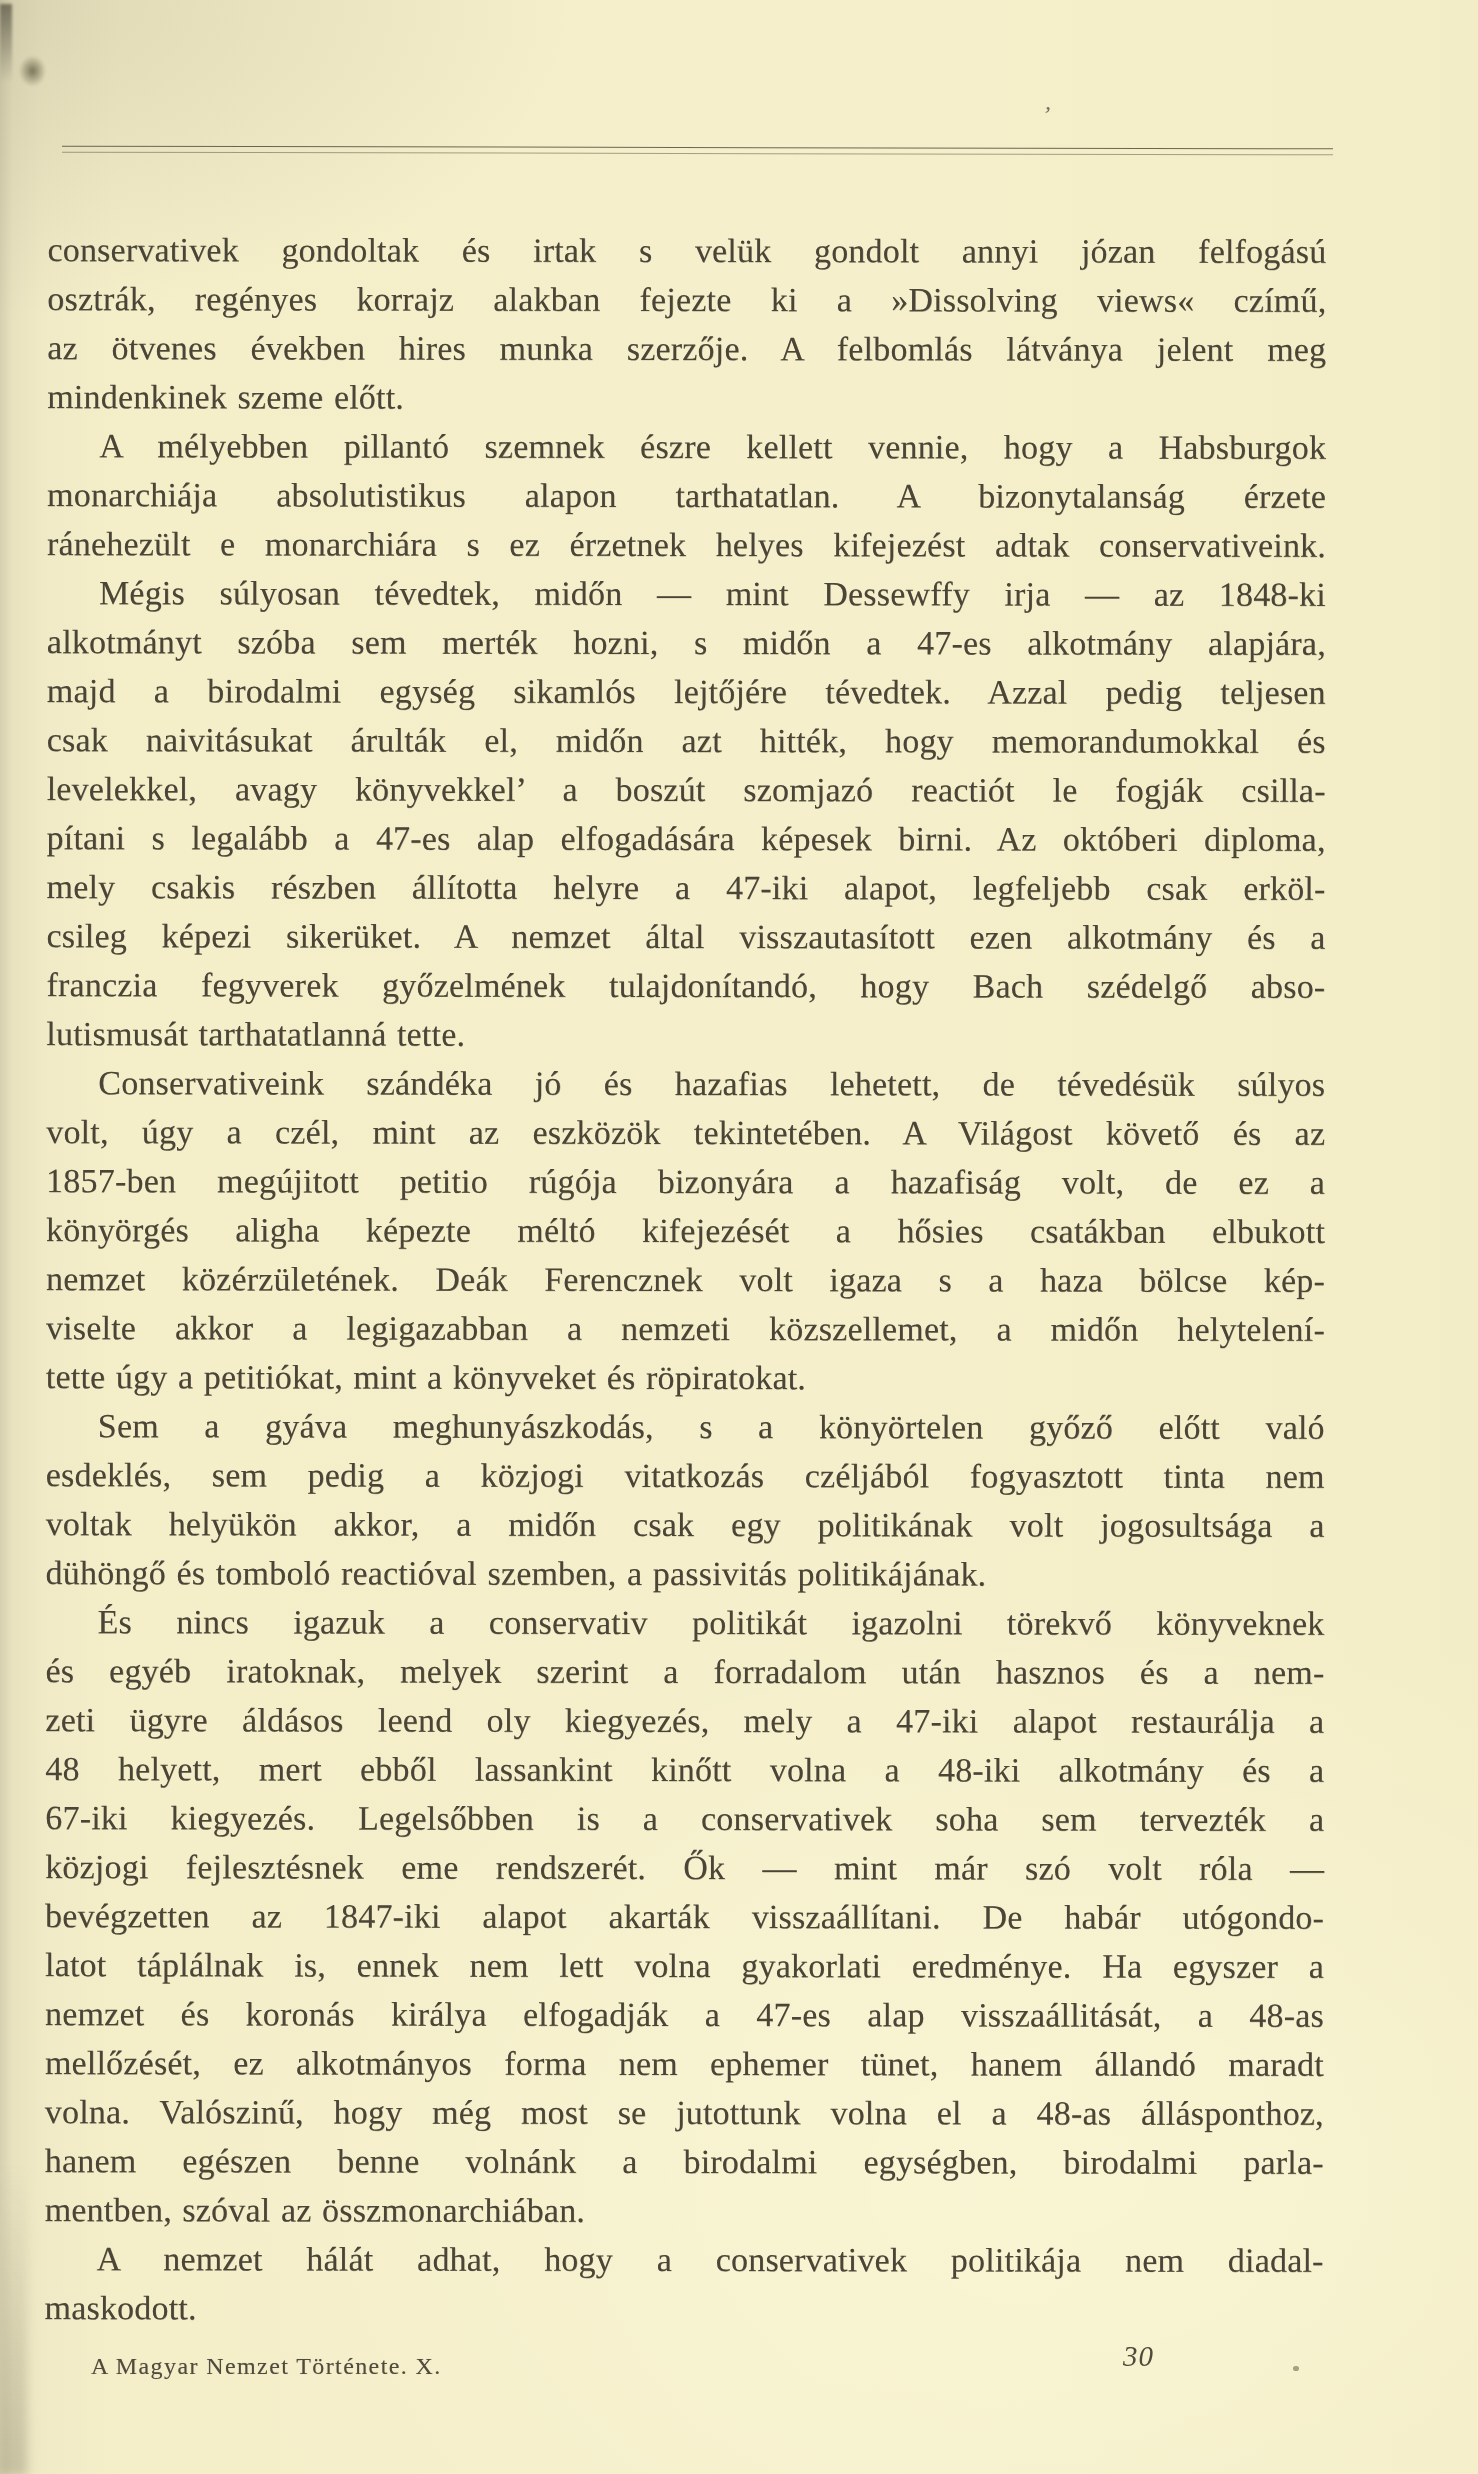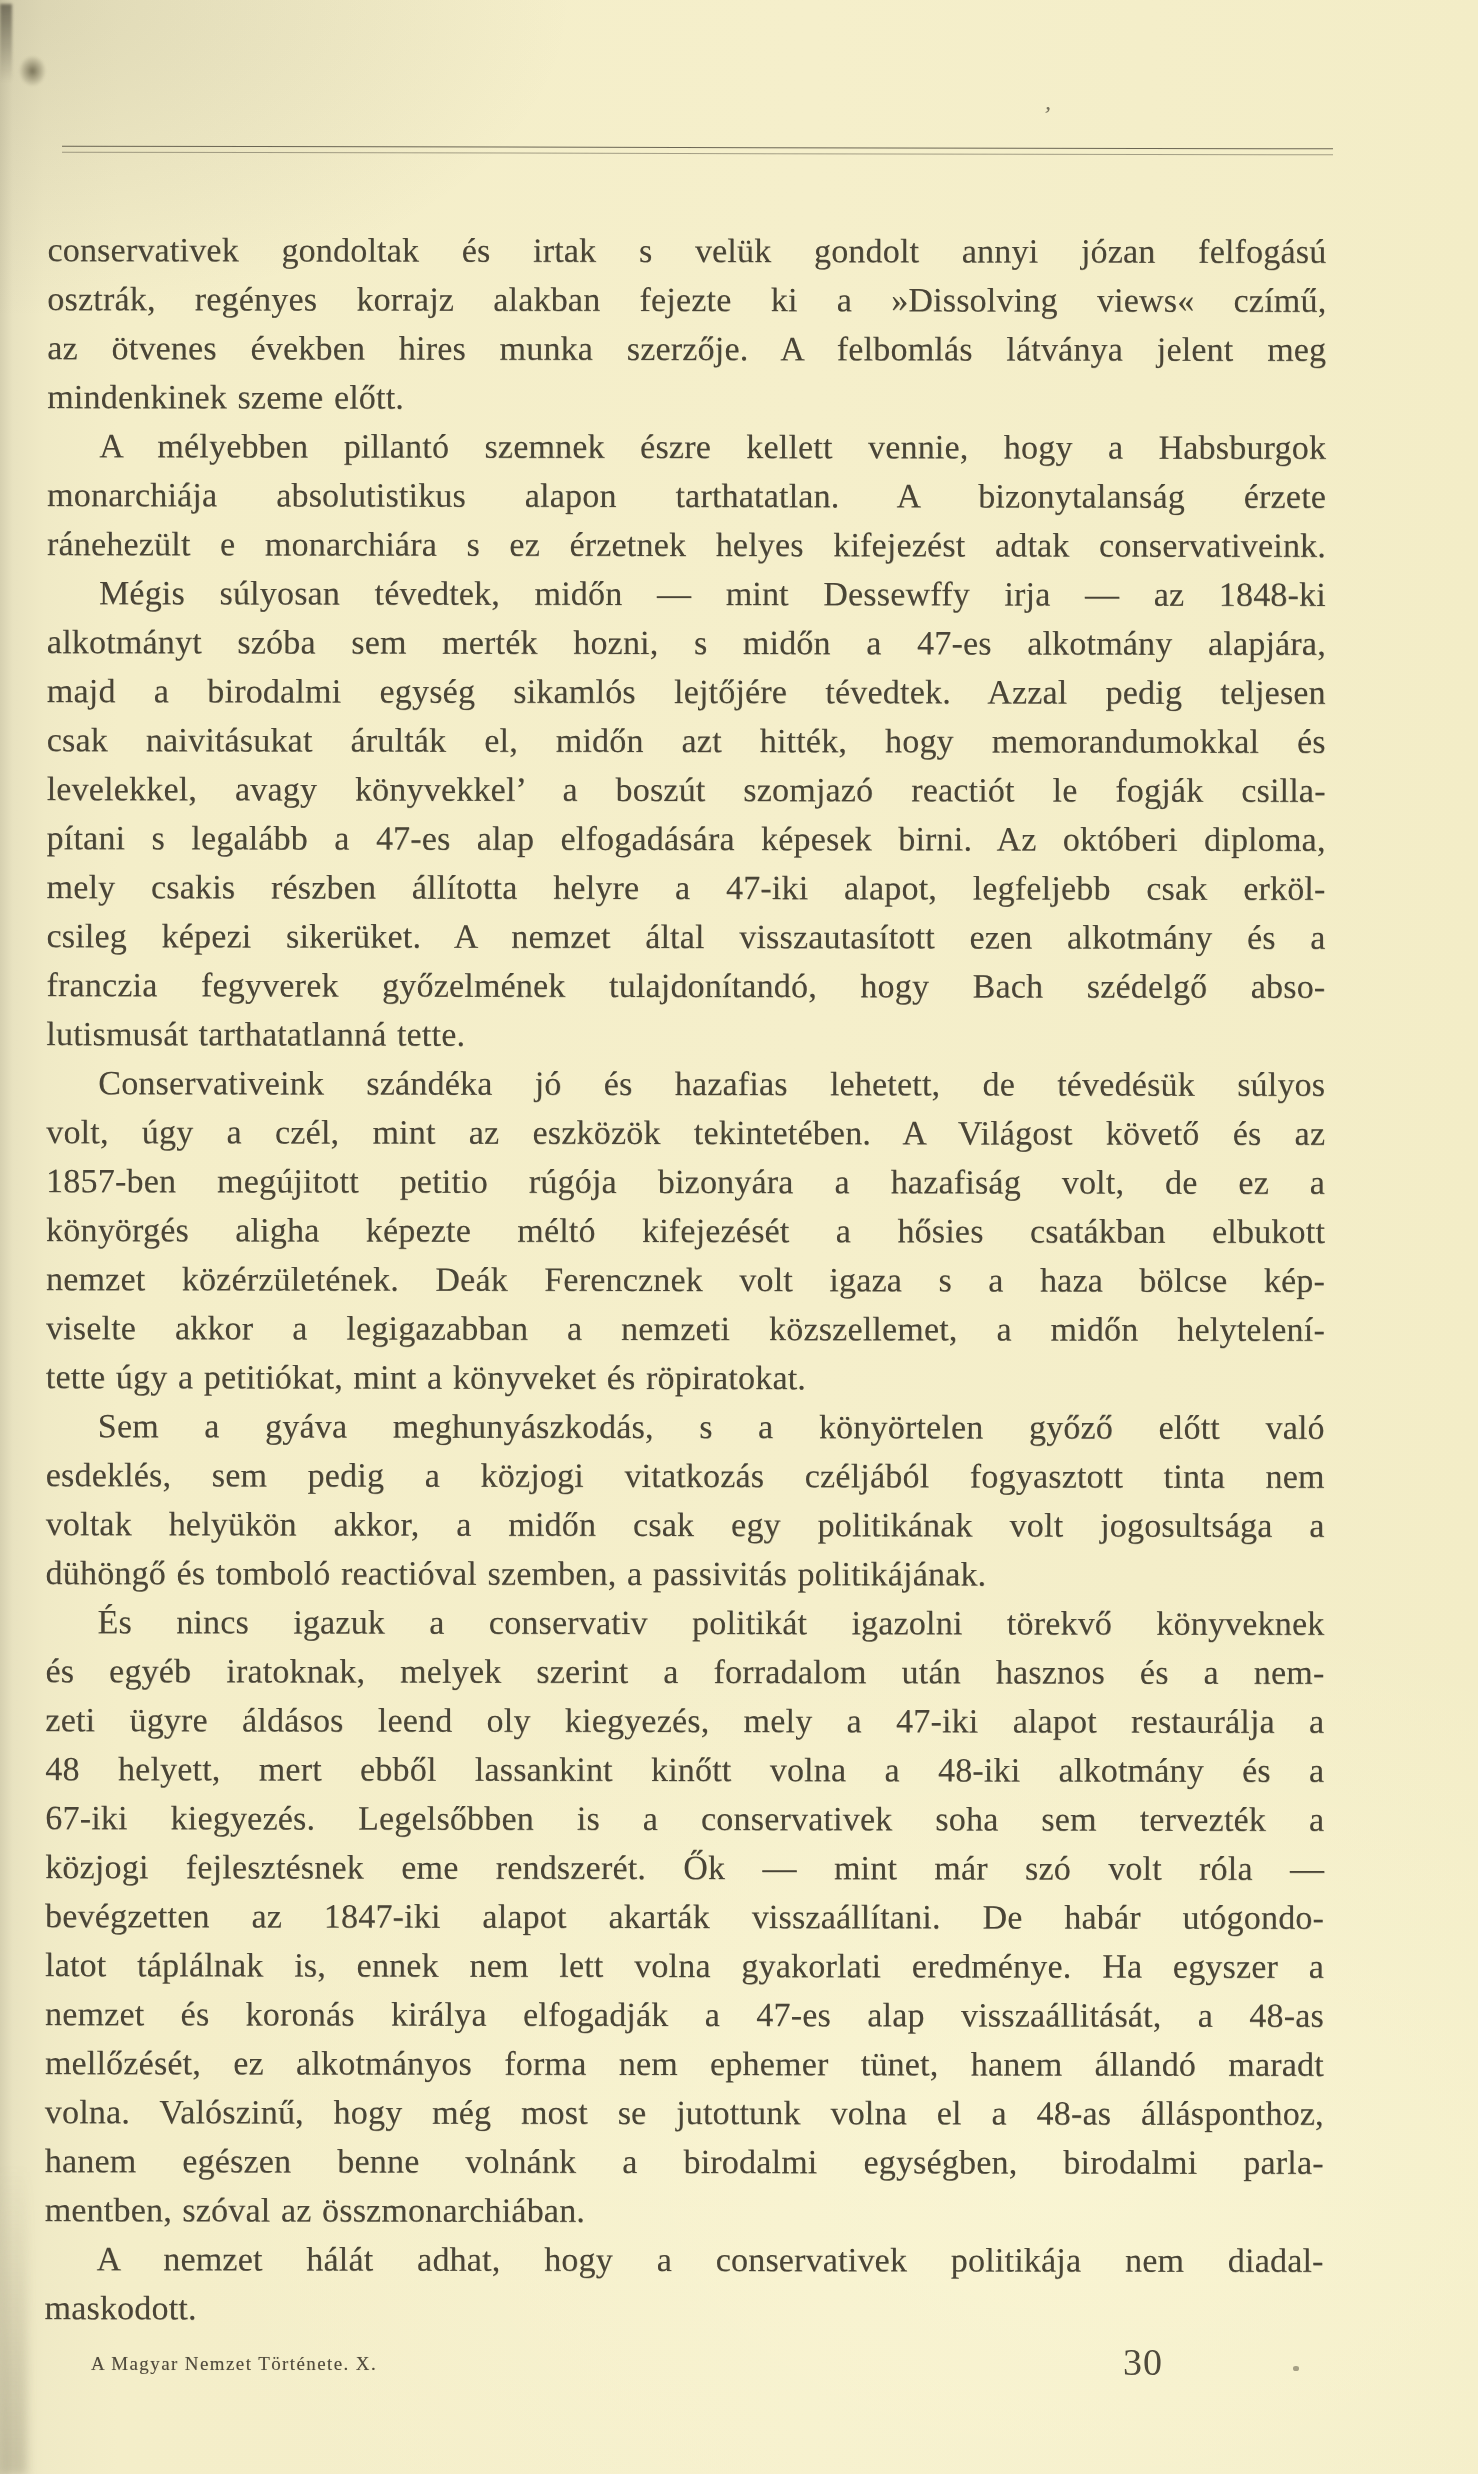--- a/index.html
+++ b/index.html
@@ -72,26 +72,26 @@
     letter-spacing: 0.2px; word-spacing: 1.8px;
     text-align: justify; text-align-last: justify; text-justify: inter-word;
     text-shadow: 0.3px 0.4px 0.6px rgba(74, 69, 55, 0.42);
     white-space: normal; overflow: visible;
   }
   .line.indent { text-indent: 52px; }
   .line.end { text-align: left; text-align-last: left; }
   
   .footer-series {
     position: absolute; left: 91px; top: 2353px;
-    font-size: 19px; letter-spacing: 1.4px; color: #514b3d;
+    font-size: 24px; letter-spacing: 1.4px; color: #514b3d;
     text-shadow: 0 0 0.7px rgba(81, 75, 61, 0.4);
   }
   .footer-signature {
     position: absolute; left: 1123px; top: 2340px;
-    font-size: 38px; letter-spacing: 0.9px; color: #4f4a3c;
+    font-size: 29px; letter-spacing: 0.9px; color: #4f4a3c; font-style: italic;
   }
 </style>
 </head>
 <body>
 
 <div class="page">
 
   <div class="corner-streak"></div>
   <div class="smudge"></div>
   <div class="bottom-shade"></div>

